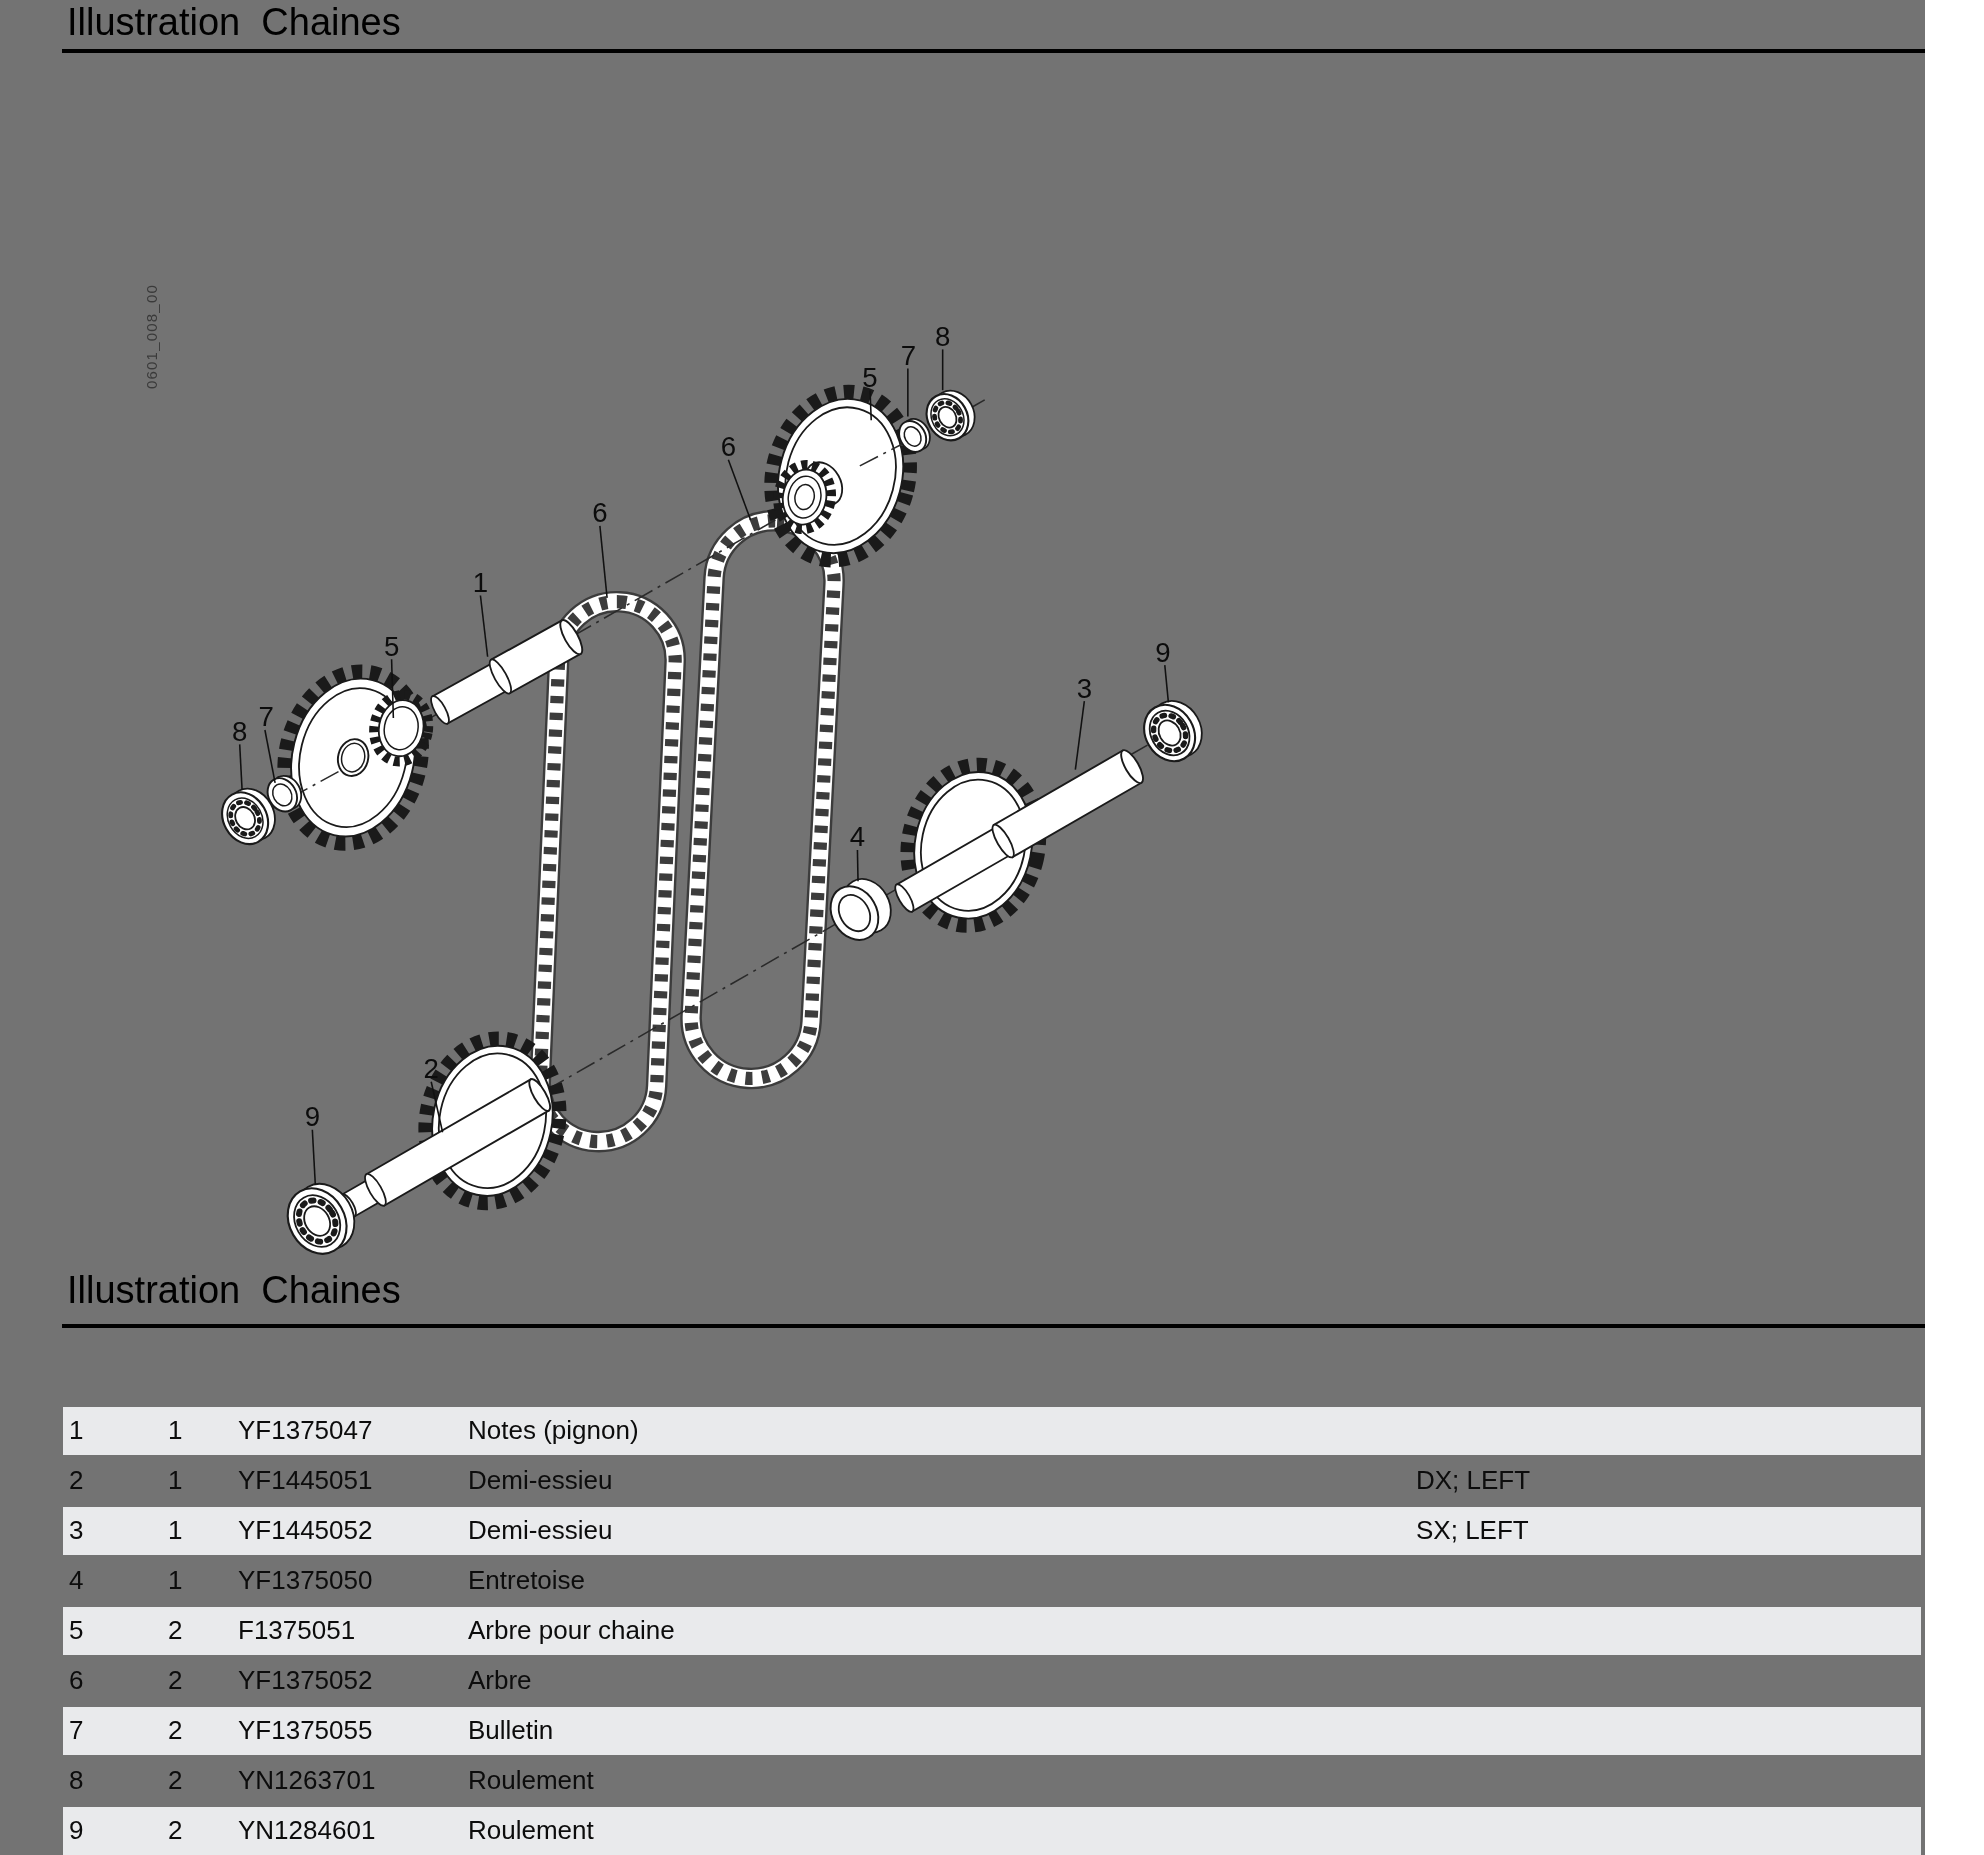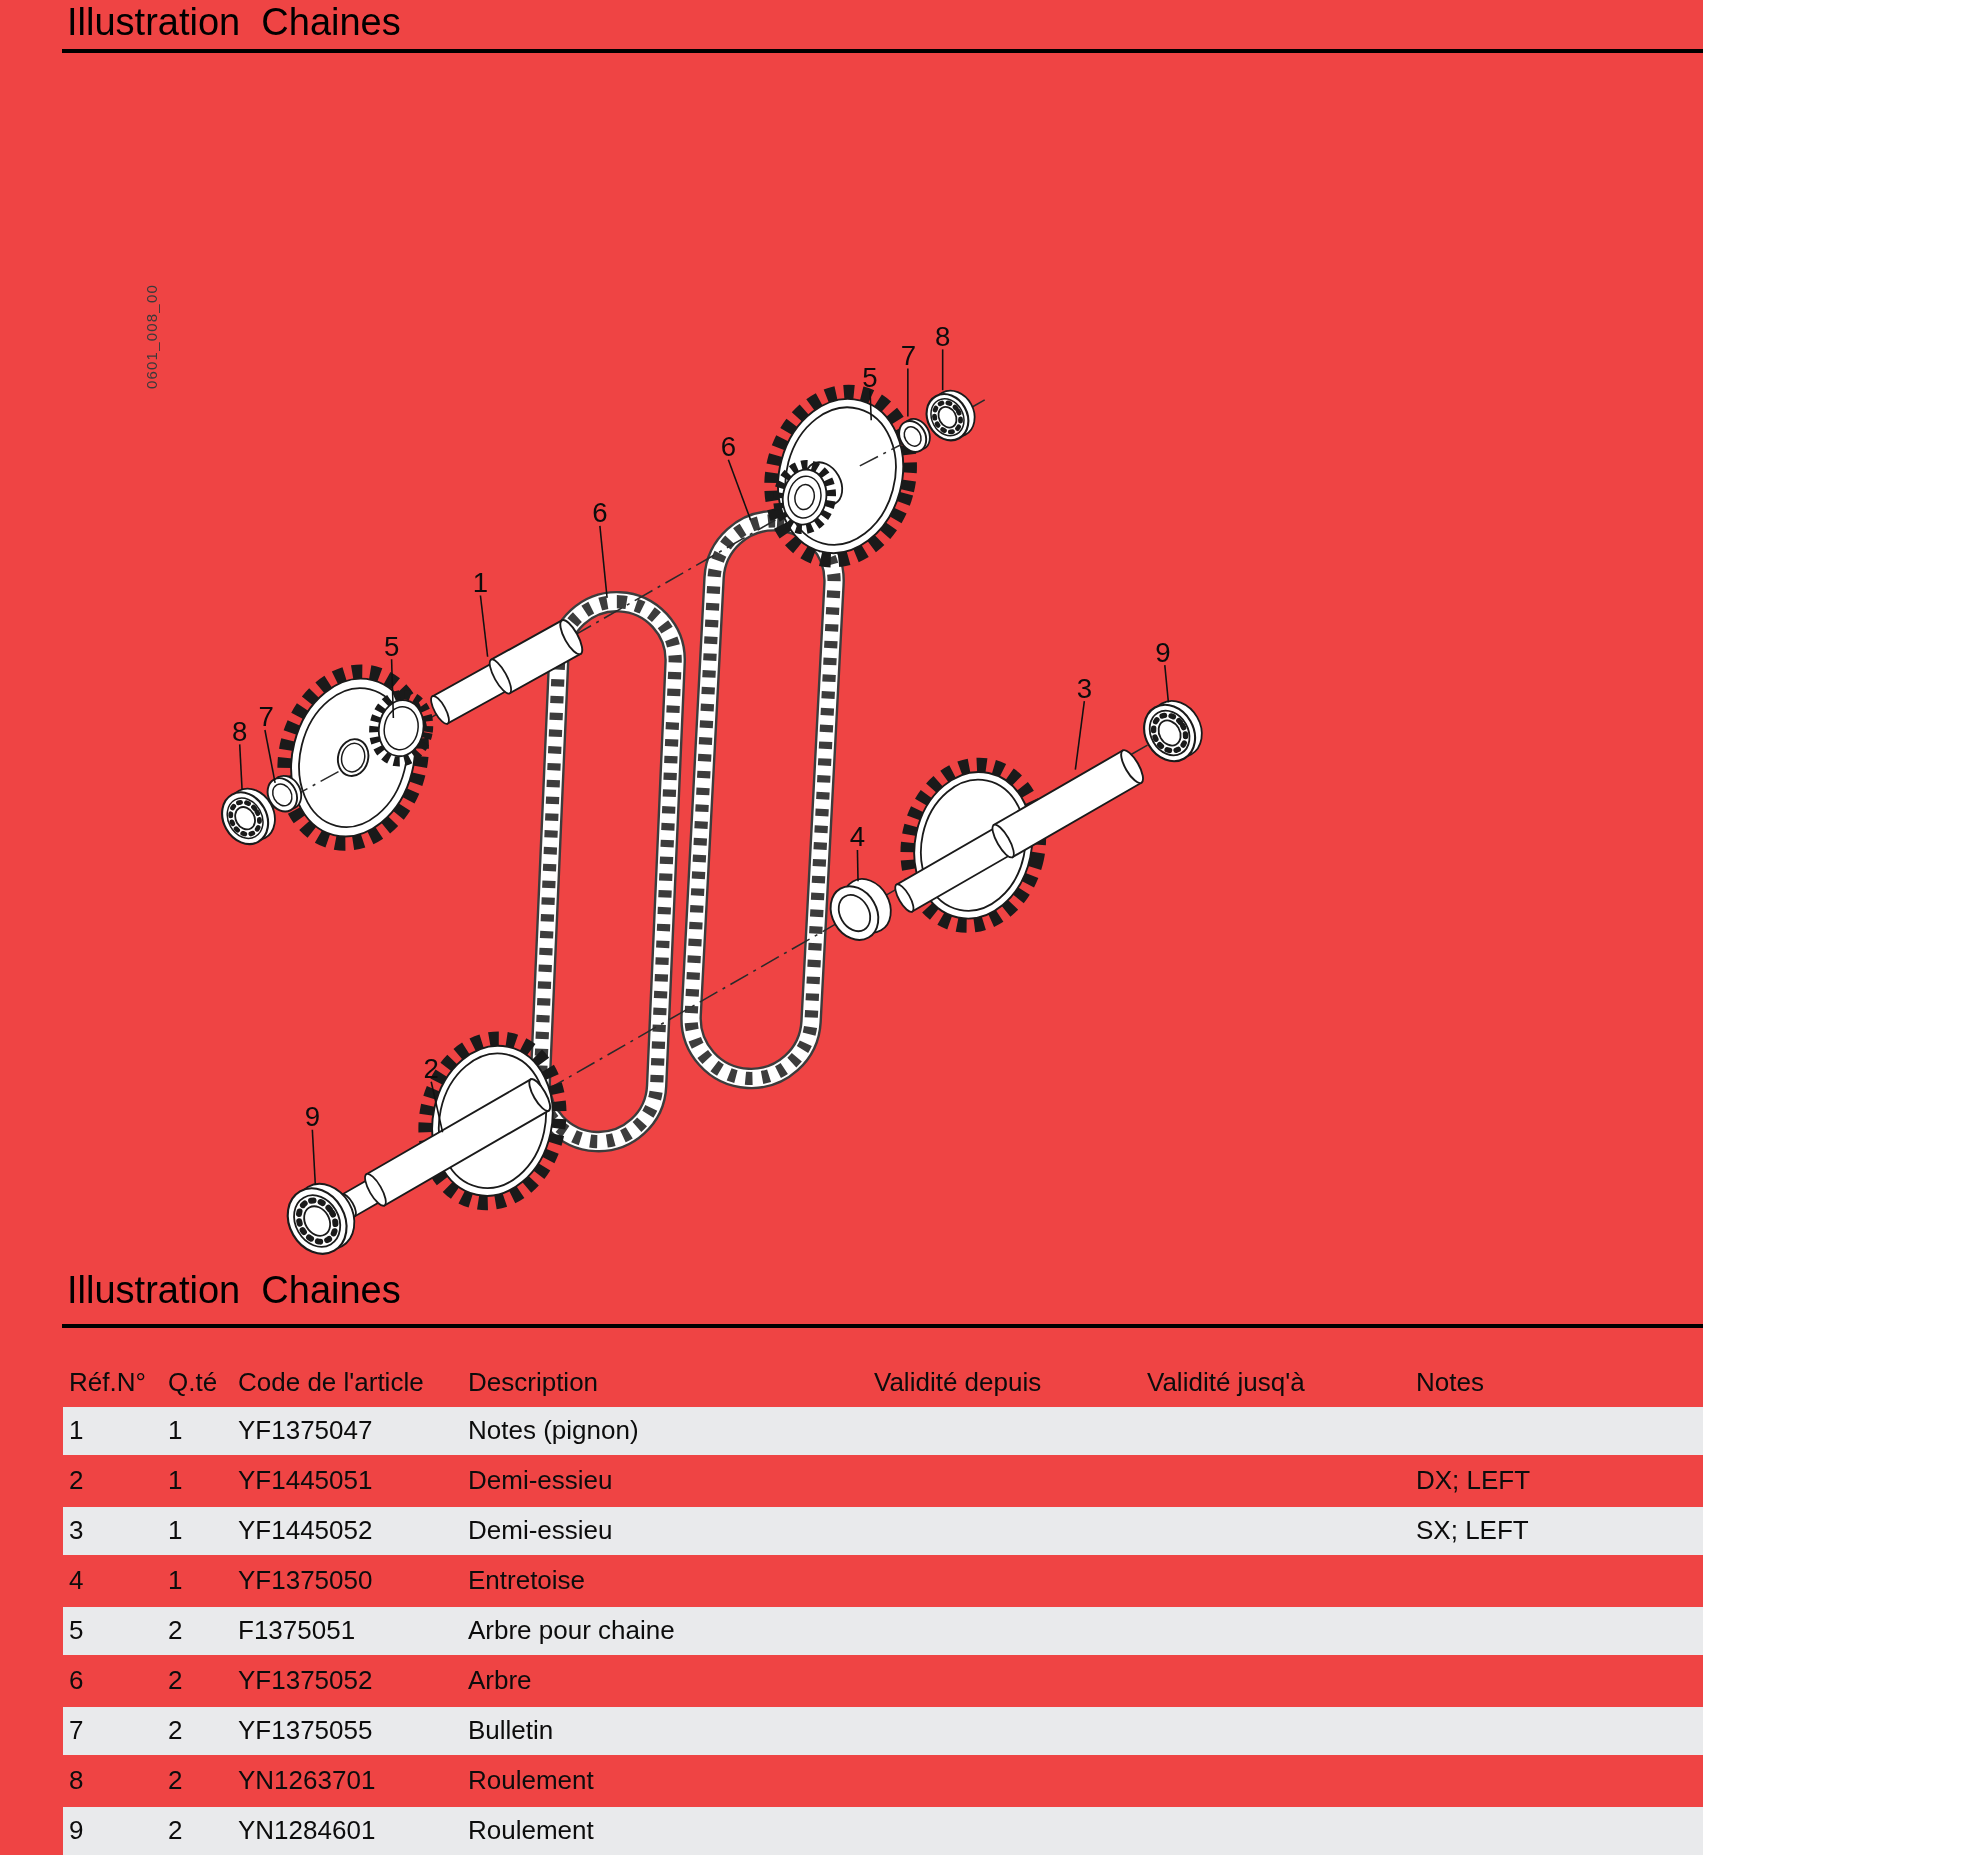--- a/index.html
+++ b/index.html
@@ -1,17 +1,17 @@
 <!DOCTYPE html>
 <html style="font-size:9.6px"><head>
 <meta charset="utf-8">
 <style>
   html,body{margin:0;padding:0;background:#ffffff;}
   #page{
-    position:relative;width:1703px;height:1855px;background:#ef4444;overflow:hidden;
+    position:relative;width:1925px;height:1855px;background:#737373;overflow:hidden;
     font-family:"Liberation Sans", sans-serif;color:#111;
   }
   .page-title{
     position:absolute;left:67px;font-size:38px;font-weight:400;color:#000;
     white-space:pre;letter-spacing:0px;line-height:43px;
   }
   #title-main{top:1.2px;}
   #title-section{top:1269px;}
   .rule{position:absolute;left:62px;width:1896px;height:3.6px;background:#000;}
   #rule-top{top:49px;}
@@ -201,30 +201,20 @@
     <text class="callout" x="1937" y="1102">9</text>
     <text class="callout" x="1806" y="1162">3</text>
     <text class="callout" x="1428" y="1410">4</text>
     <text class="callout" x="718" y="1796">2</text>
     <text class="callout" x="520" y="1876">9</text>
   </svg>
 
   <div id="title-section" class="page-title">Illustration  Chaines</div>
   <div id="rule-section" class="rule"></div>
 
-  <div id="table-header">
-    <span class="hcell c-ref">Réf.N°</span>
-    <span class="hcell c-qty">Q.té</span>
-    <span class="hcell c-code">Code de l'article</span>
-    <span class="hcell c-desc">Description</span>
-    <span class="hcell c-vfrom">Validité depuis</span>
-    <span class="hcell c-vto">Validité jusq'à</span>
-    <span class="hcell c-notes">Notes</span>
-    <span class="hcell c-bull">Bulletin</span>
-  </div>
 
   <div id="rows">
 
       <div class="t-row">
         <span class="cell c-ref">1</span>
         <span class="cell c-qty">1</span>
         <span class="cell c-code">YF1375047</span>
         <span class="cell c-desc">Notes (pignon)</span>
         <span class="cell c-vfrom"></span>
         <span class="cell c-vto"></span>

